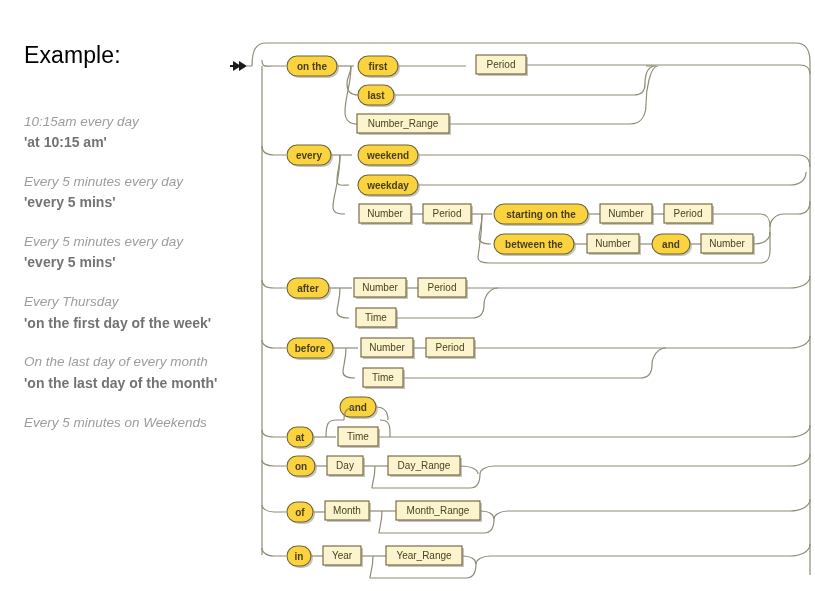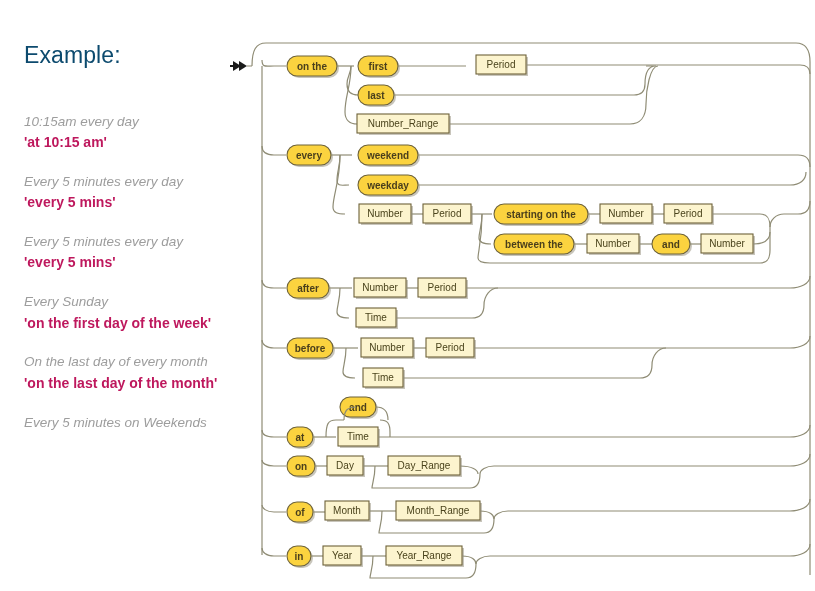--- a/index.html
+++ b/index.html
@@ -10,31 +10,31 @@
     overflow:hidden;
     position:relative;
   }
   #root{position:relative;width:815px;height:591px;}
 
   
   .examples{
     position:absolute;left:24px;top:44px;width:230px;
   }
   .ex-title{
-    font-size:23px;color:#0c4a6e;font-weight:400;
+    font-size:23px;color:#000000;font-weight:400;
     letter-spacing:.1px;margin:0 0 46px 0;line-height:1;
   }
   .ex-block{margin-bottom:21px;}
   .ex-desc{
     font-size:13.5px;color:#9d9d9d;line-height:1.35;margin:0 0 2px 0;
     white-space:nowrap;
     font-style:italic;
   }
   .ex-code{
-    font-size:14px;color:#be185d;font-weight:600;line-height:1.35;margin:0;
+    font-size:14px;color:#737373;font-weight:600;line-height:1.35;margin:0;
     white-space:nowrap;
   }
 
   
   #diagram{position:absolute;left:0;top:0;width:815px;height:591px;border-radius:32px;}
   svg{display:block;}
   .rail{fill:none;stroke:#8f8c75;stroke-width:1.2;}
   .shadow{fill:#9a9584;opacity:.55;}
   .term-box{fill:#fbd33f;stroke:#6d6239;stroke-width:1.1;}
   .nonterm-box{fill:#fcf4ce;stroke:#6d6239;stroke-width:1.1;}
@@ -64,21 +64,21 @@
     </div>
     <div class="ex-block">
       <div class="ex-desc">Every 5 minutes every day</div>
       <div class="ex-code">'every 5 mins'</div>
     </div>
     <div class="ex-block">
       <div class="ex-desc">Every 5 minutes every day</div>
       <div class="ex-code">'every 5 mins'</div>
     </div>
     <div class="ex-block">
-      <div class="ex-desc">Every Sunday</div>
+      <div class="ex-desc">Every Thursday</div>
       <div class="ex-code">'on the first day of the week'</div>
     </div>
     <div class="ex-block">
       <div class="ex-desc">On the last day of every month</div>
       <div class="ex-code">'on the last day of the month'</div>
     </div>
     <div class="ex-block">
       <div class="ex-desc">Every 5 minutes on Weekends</div>
     </div>
   </div>

